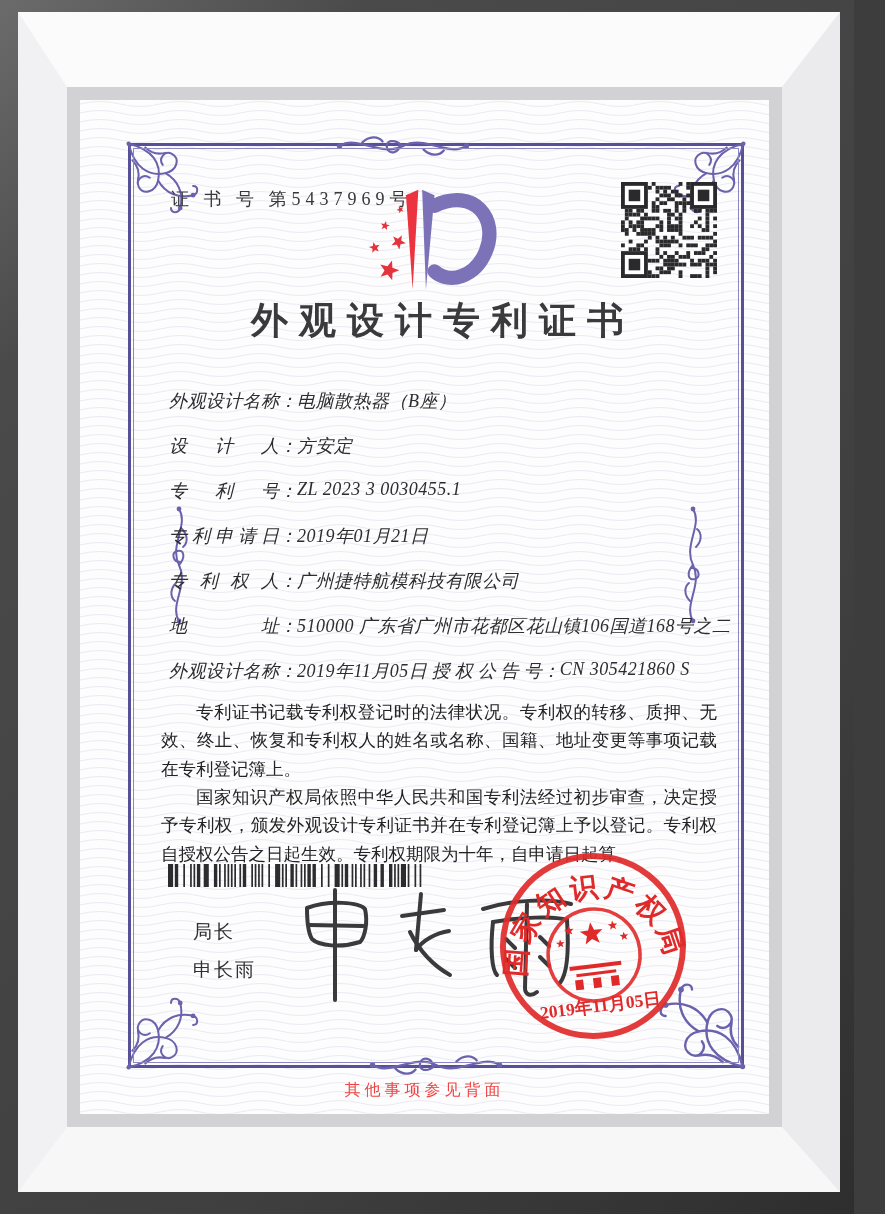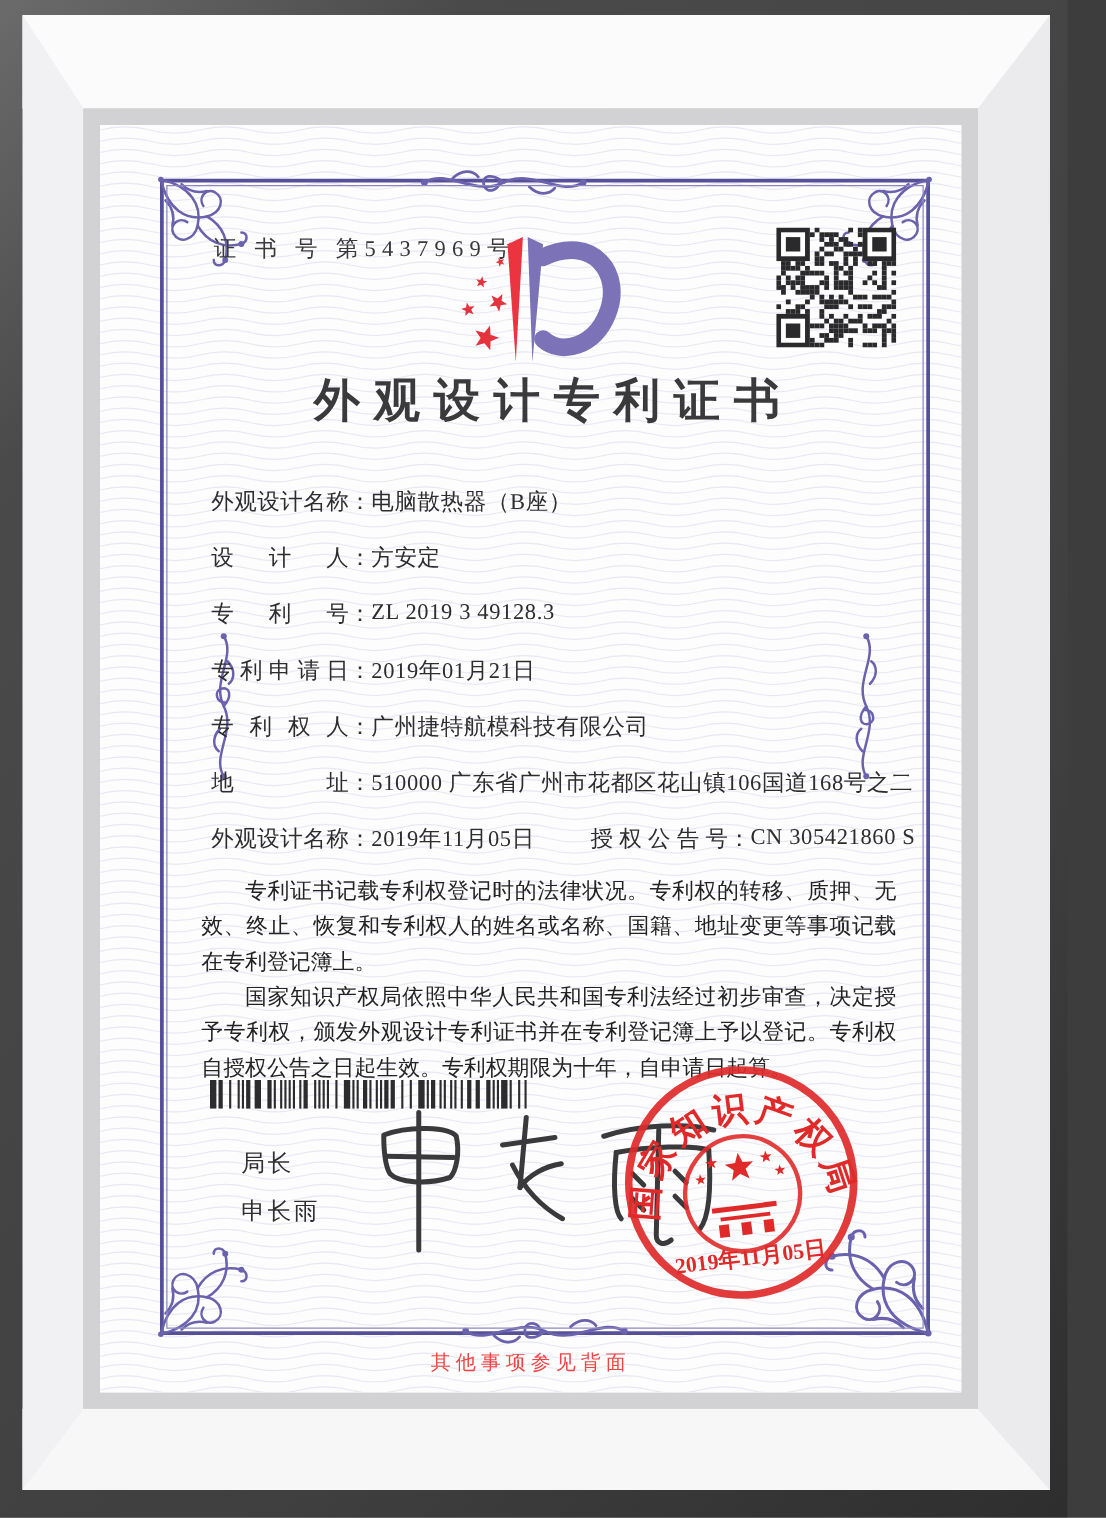--- a/index.html
+++ b/index.html
@@ -21,24 +21,24 @@
     border:3px solid #565098;}
   .cert-border::after{content:"";position:absolute;inset:2px;border:1px solid #8d86c2;pointer-events:none;}
   .flourish{position:absolute;pointer-events:none;}
   .cert-content{position:absolute;inset:0;color:#2b2b2b;}
   .cert-no{position:absolute;top:41px;left:40px;font-size:18px;letter-spacing:5px;color:#38383a;}
   .logo{position:absolute;top:36px;left:50%;transform:translateX(-56%);}
   .qr{position:absolute;top:36px;right:24px;}
   .title{position:absolute;top:150px;left:0;width:100%;text-align:center;
     font-size:37px;font-weight:700;letter-spacing:11px;color:#3a3a3c;padding-left:14px;}
   .fields{position:absolute;top:243px;left:38px;right:26px;font-size:18px;color:#2d2d2f;}
-  .frow{margin-bottom:21px;white-space:nowrap;}
+  .frow{margin-bottom:21px;white-space:nowrap;font-style:italic;}
   .flabel{display:inline-block;width:110px;text-align:justify;text-align-last:justify;vertical-align:top;}
   .fvalue{display:inline-block;letter-spacing:.5px;max-width:480px;white-space:normal;vertical-align:top;}
-  .grant .g2{margin-left:40px;}
+  .grant .g2{}
   .paras{position:absolute;top:552px;left:30px;right:24px;font-size:17.5px;line-height:1.62;
     color:#232323;text-align:justify;}
   .paras p{margin:0;text-indent:2em;}
   .barcode{position:absolute;top:718px;left:37px;}
   .signer{position:absolute;left:46px;top:776px;font-size:19px;color:#2f2f31;line-height:1.0;margin-left:16px;}
   .signer .t{display:block;margin-bottom:19px;letter-spacing:2px;}
   .signature{position:absolute;left:140px;top:736px;}
   .seal{position:absolute;left:362px;top:700px;transform:rotate(-7deg);}
   .page-info{position:absolute;bottom:9px;left:0;width:100%;text-align:center;
     font-size:15px;letter-spacing:3px;color:#2e2e30;}
@@ -440,21 +440,21 @@
                 <rect x="0" y="18" width="7" height="7" fill="#2a2a2c"></rect>
                 <rect x="1" y="19" width="5" height="5" fill="#ffffff"></rect>
                 <rect x="2" y="20" width="3" height="3" fill="#2a2a2c"></rect>
               </svg>
 
             <div class="title">外观设计专利证书</div>
 
             <div class="fields">
               <div class="frow"><span class="flabel">外观设计名称</span><span>：</span><span class="fvalue">电脑散热器（B座）</span></div>
               <div class="frow"><span class="flabel">设计人</span><span>：</span><span class="fvalue">方安定</span></div>
-              <div class="frow"><span class="flabel">专利号</span><span>：</span><span class="fvalue">ZL 2019 3 49128.3</span></div>
+              <div class="frow"><span class="flabel">专利号</span><span>：</span><span class="fvalue">ZL 2023 3 0030455.1</span></div>
               <div class="frow"><span class="flabel">专利申请日</span><span>：</span><span class="fvalue">2019年01月21日</span></div>
               <div class="frow"><span class="flabel">专利权人</span><span>：</span><span class="fvalue">广州捷特航模科技有限公司</span></div>
               <div class="frow"><span class="flabel">地址</span><span>：</span><span class="fvalue">510000 广东省广州市花都区花山镇106国道168号之二</span></div>
               <div class="frow grant">
                 <span class="flabel">外观设计名称</span><span>：</span><span class="fvalue">2019年11月05日</span>
                 <span class="g2 flabel">授权公告号</span><span>：</span><span class="fvalue">CN 305421860 S</span>
               </div>
             </div>
 
             <div class="paras">

